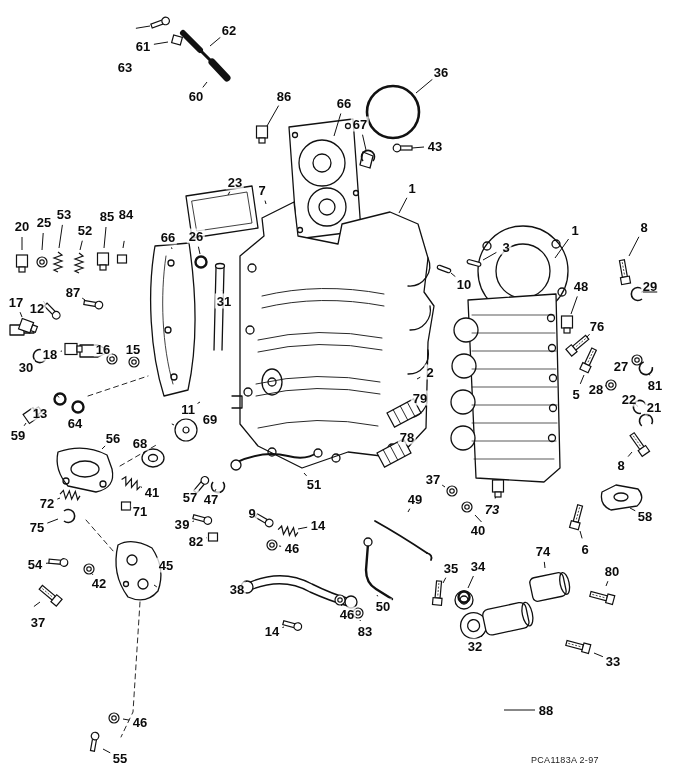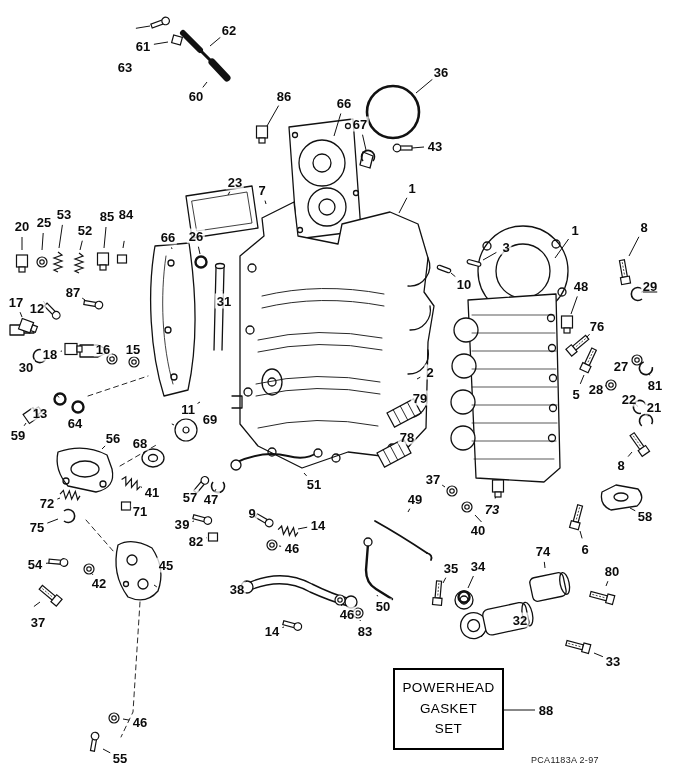--- a/index.html
+++ b/index.html
@@ -507,25 +507,20 @@
         </g>
         <line x1="110.3" y1="752.9" x2="103" y2="749"></line>
         <g transform="translate(94,742) rotate(-80)">
           <rect stroke="#111111" fill="#fff" stroke-width="1.2" x="-9" y="-2" width="12" height="4"></rect>
           <circle stroke="#111111" fill="#fff" stroke-width="1.2" cx="6" cy="0" r="3.8"></circle>
         </g>
         <line x1="535.0" y1="710.0" x2="504" y2="710"></line>
       </g>
   </svg>
 
-  <div id="gasket-box" style="left: 393px; top: 668px; width: 107px; height: 78px;">
-    <div>POWERHEAD</div>
-    <div>GASKET</div>
-    <div>SET</div>
-  </div>
 
   <div id="footer-code">PCA1183A   2-97</div>
 
 <div class="callout" style="left: 125px; top: 36px; margin-top: 31px;">63</div>
     <div class="callout" style="left: 143px; top: 46px;">61</div>
     <div class="callout" style="left: 229px; top: 30px;">62</div>
     <div class="callout" style="left: 196px; top: 96px;">60</div>
     <div class="callout" style="left: 284px; top: 96px;">86</div>
     <div class="callout" style="left: 344px; top: 103px;">66</div>
     <div class="callout" style="left: 360px; top: 124px;">67</div>
@@ -595,21 +590,21 @@
     <div class="callout" style="left: 99px; top: 583px;">42</div>
     <div class="callout" style="left: 38px; top: 613px; margin-top: 9px;">37</div>
     <div class="callout" style="left: 166px; top: 565px;">45</div>
     <div class="callout" style="left: 237px; top: 589px;">38</div>
     <div class="callout" style="left: 383px; top: 606px;">50</div>
     <div class="callout" style="left: 365px; top: 631px;">83</div>
     <div class="callout" style="left: 347px; top: 614px;">46</div>
     <div class="callout" style="left: 272px; top: 631px;">14</div>
     <div class="callout" style="left: 451px; top: 568px;">35</div>
     <div class="callout" style="left: 478px; top: 566px;">34</div>
-    <div class="callout" style="left: 475px; top: 620px; margin-left: 45px;">32</div>
+    <div class="callout" style="left: 475px; top: 646px;">32</div>
     <div class="callout" style="left: 543px; top: 551px;">74</div>
     <div class="callout" style="left: 585px; top: 549px;">6</div>
     <div class="callout" style="left: 612px; top: 571px;">80</div>
     <div class="callout" style="left: 613px; top: 661px;">33</div>
     <div class="callout" style="left: 140px; top: 722px;">46</div>
     <div class="callout" style="left: 120px; top: 758px;">55</div>
     <div class="callout" style="left: 546px; top: 710px;">88</div>
   </div>
 
 </body></html>

